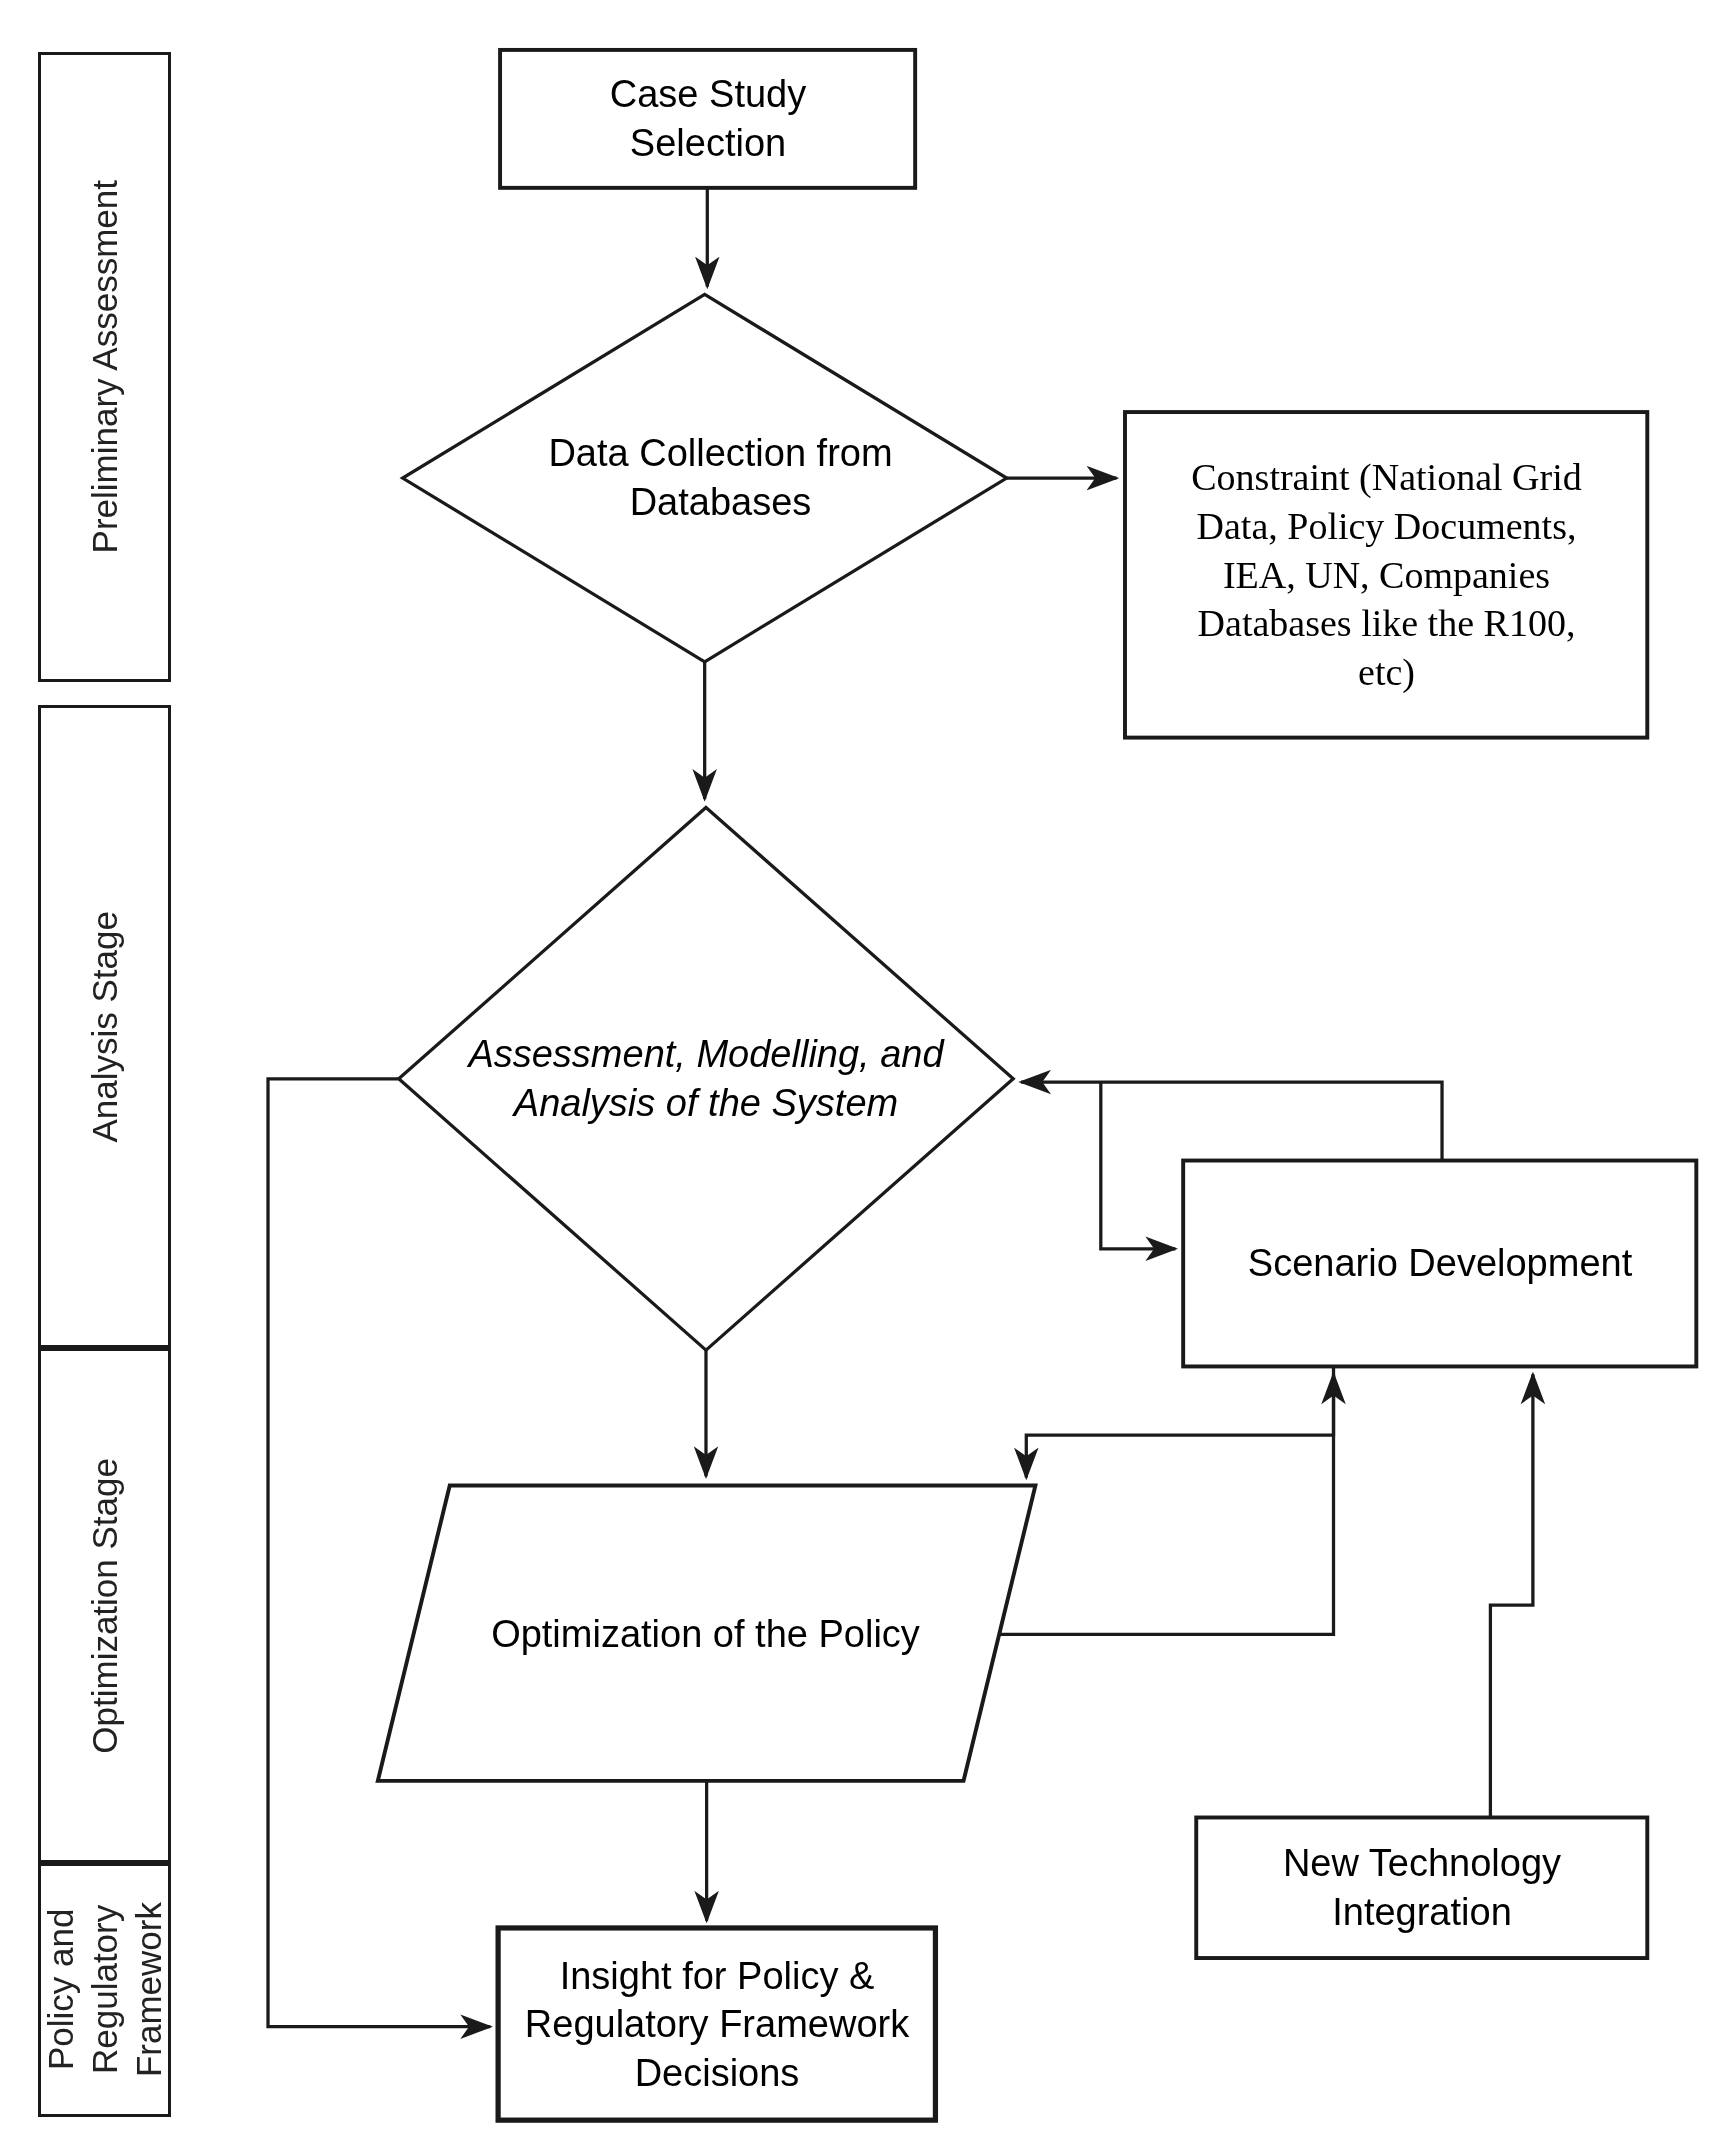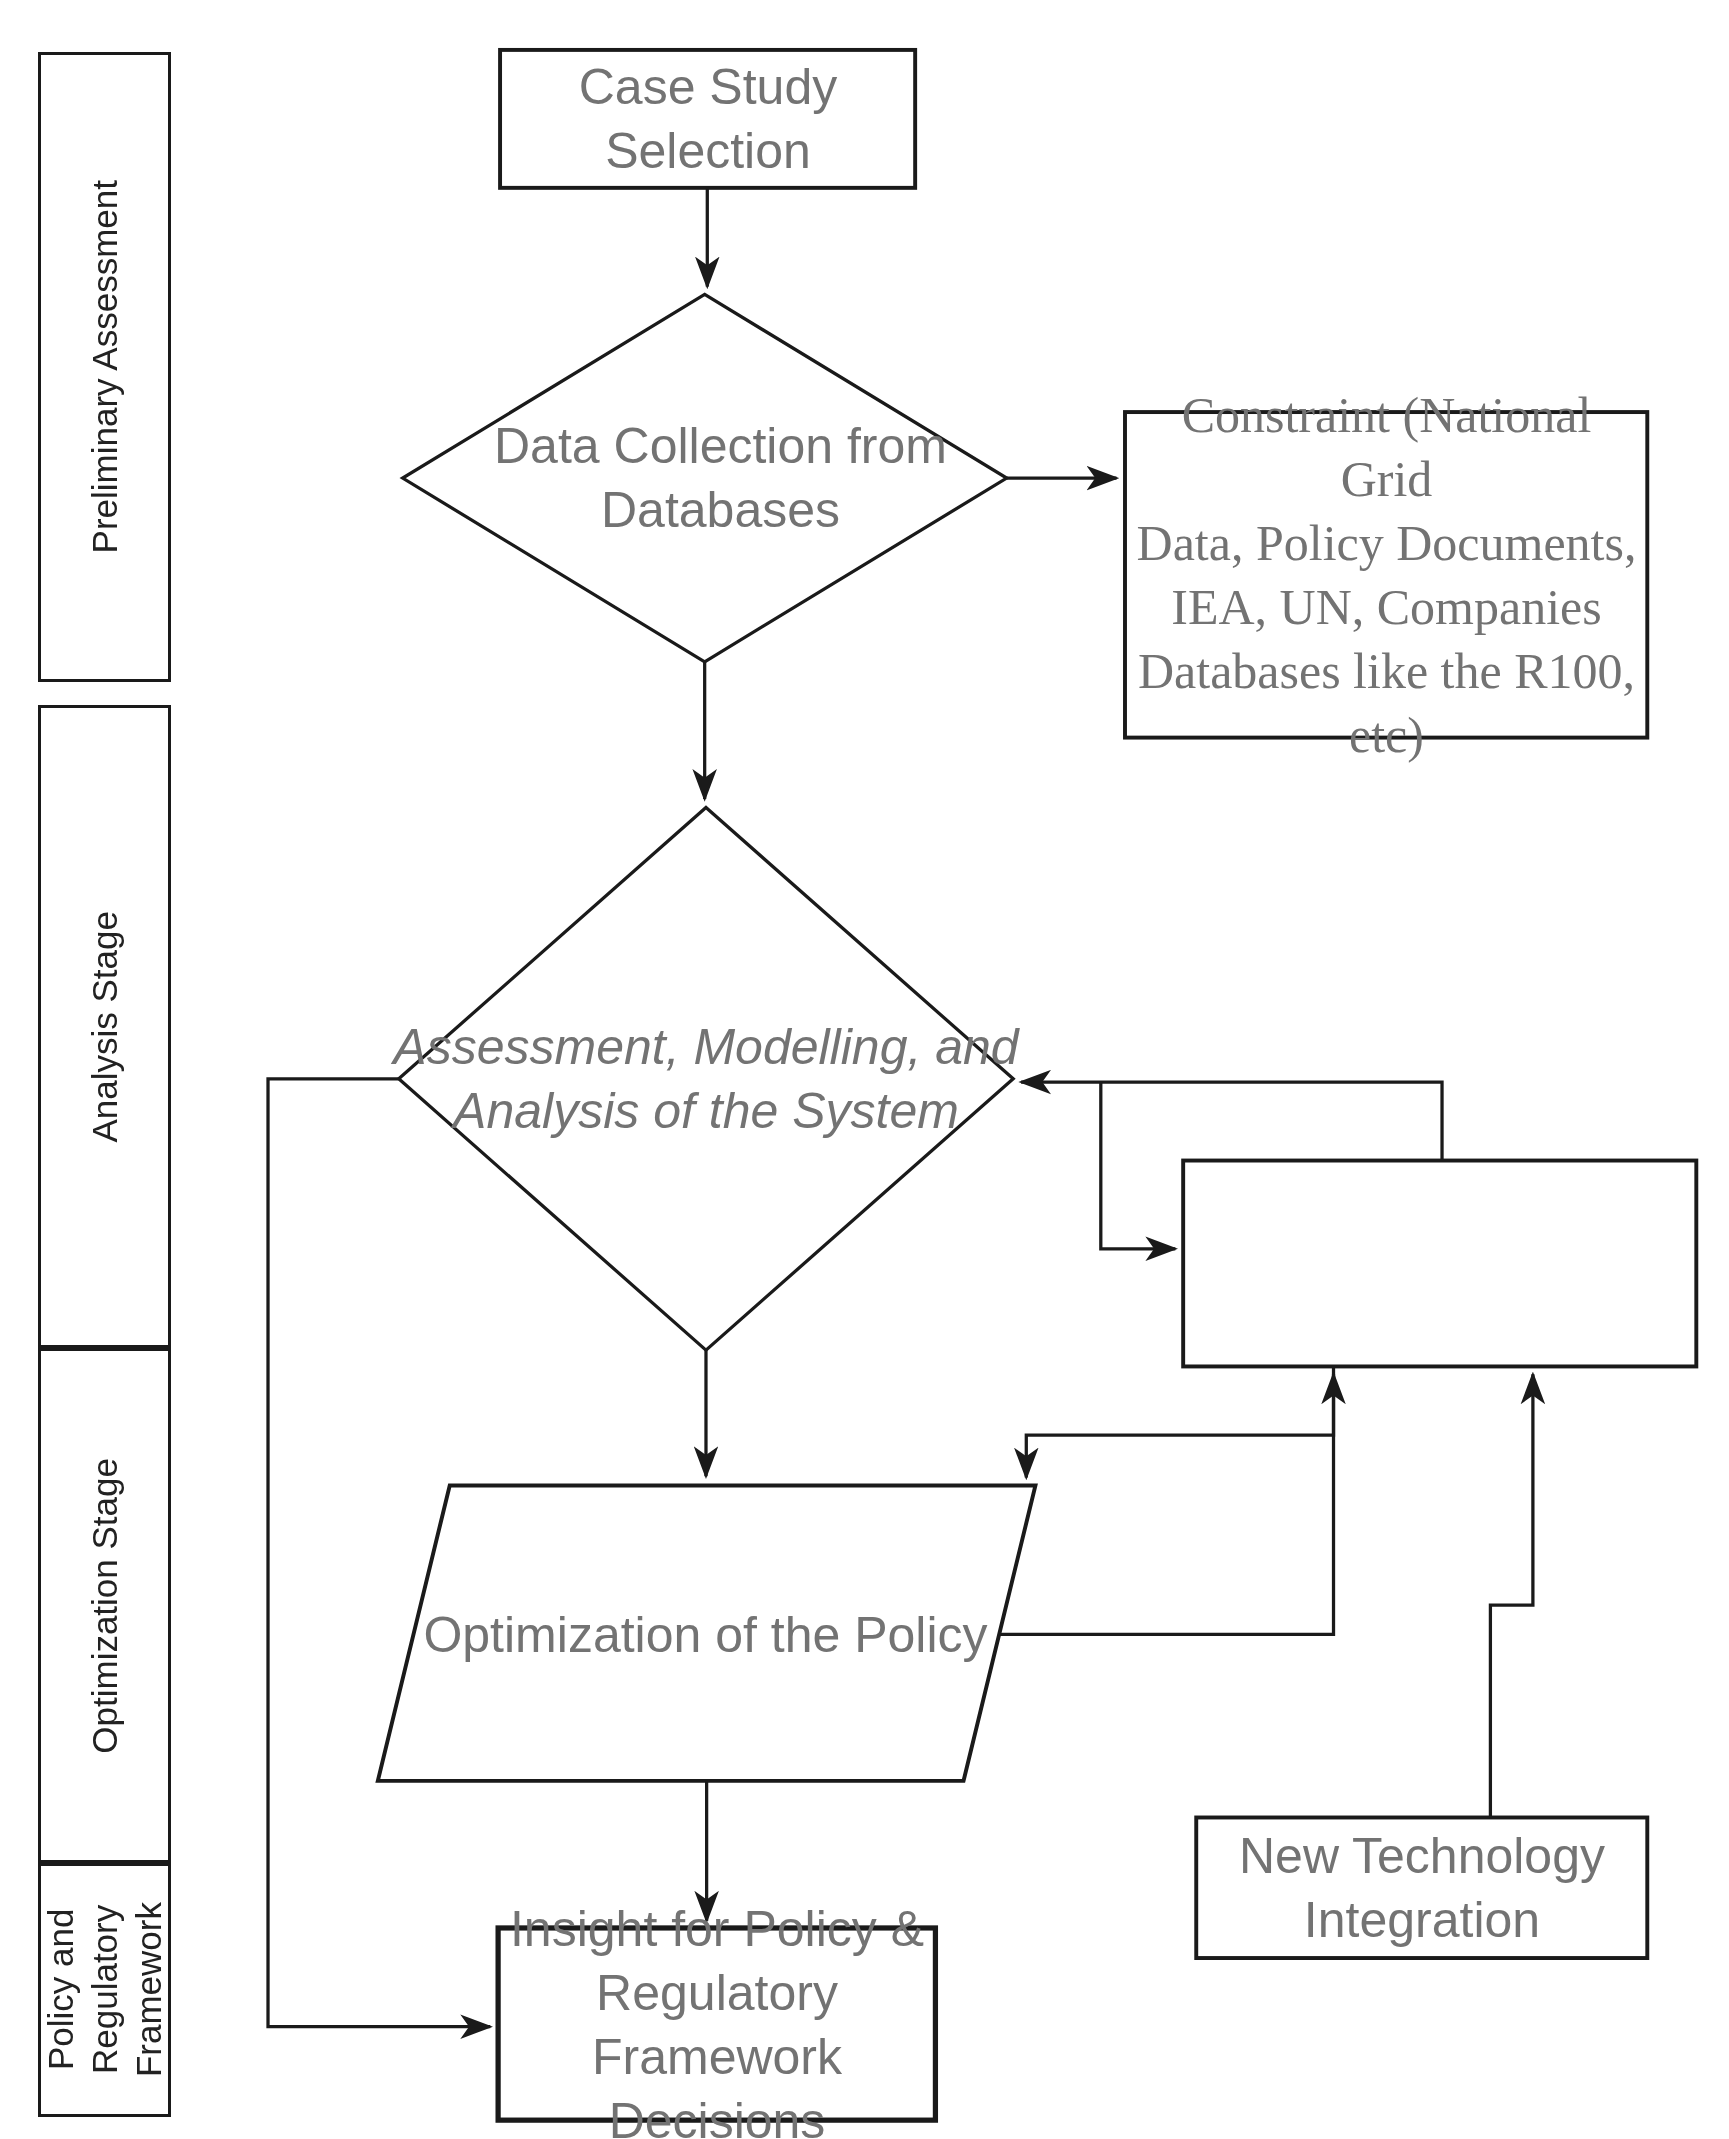--- a/index.html
+++ b/index.html
@@ -9,22 +9,22 @@
     background:#ffffff;
     font-family:"Liberation Sans", sans-serif;
     overflow:hidden;
   }
   #diagram-svg{position:absolute;left:0;top:0;width:1729px;height:2140px;}
   .node-label{
     position:absolute;
     display:flex;align-items:center;justify-content:center;
     text-align:center;
     white-space:pre-line;
-    color:#737373;
-    font-size:50px;line-height:1.28;
+    color:#000000;
+    font-size:38px;line-height:1.28;
     letter-spacing:0px;
   }
   .stage-band{
     position:absolute;
     left:38px;width:133px;
     border:3.3px solid #1a1a1a;
     background:#ffffff;
     display:flex;align-items:center;justify-content:center;
     box-sizing:border-box;
   }
@@ -98,20 +98,21 @@
 
   <div class="node-label" style="left:1135px;top:422px;width:503px;height:306px;font-family:Liberation Serif, serif;">Constraint (National Grid
 Data, Policy Documents,
 IEA, UN, Companies
 Databases like the R100,
 etc)</div>
 
   <div class="node-label" style="left:392px;top:981px;width:628px;height:196px;font-style:italic;">Assessment, Modelling, and
 Analysis of the System</div>
 
+  <div class="node-label" style="left:1193px;top:1170px;width:494px;height:186px;">Scenario Development</div>
 
   <div class="node-label" style="left:418px;top:1556px;width:575px;height:157px;">Optimization of the Policy</div>
 
   <div class="node-label" style="left:1206px;top:1824px;width:432px;height:127px;">New Technology
 Integration</div>
 
   <div class="node-label" style="left:508px;top:1938px;width:418px;height:173px;">Insight for Policy &amp;
 Regulatory Framework
 Decisions</div>
 

